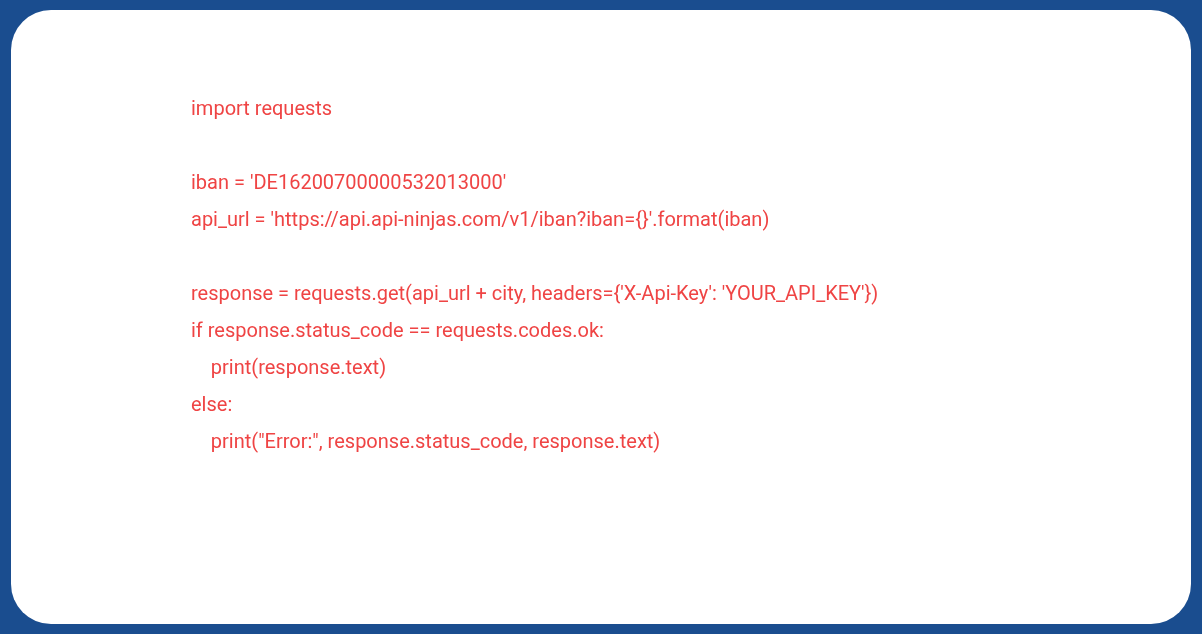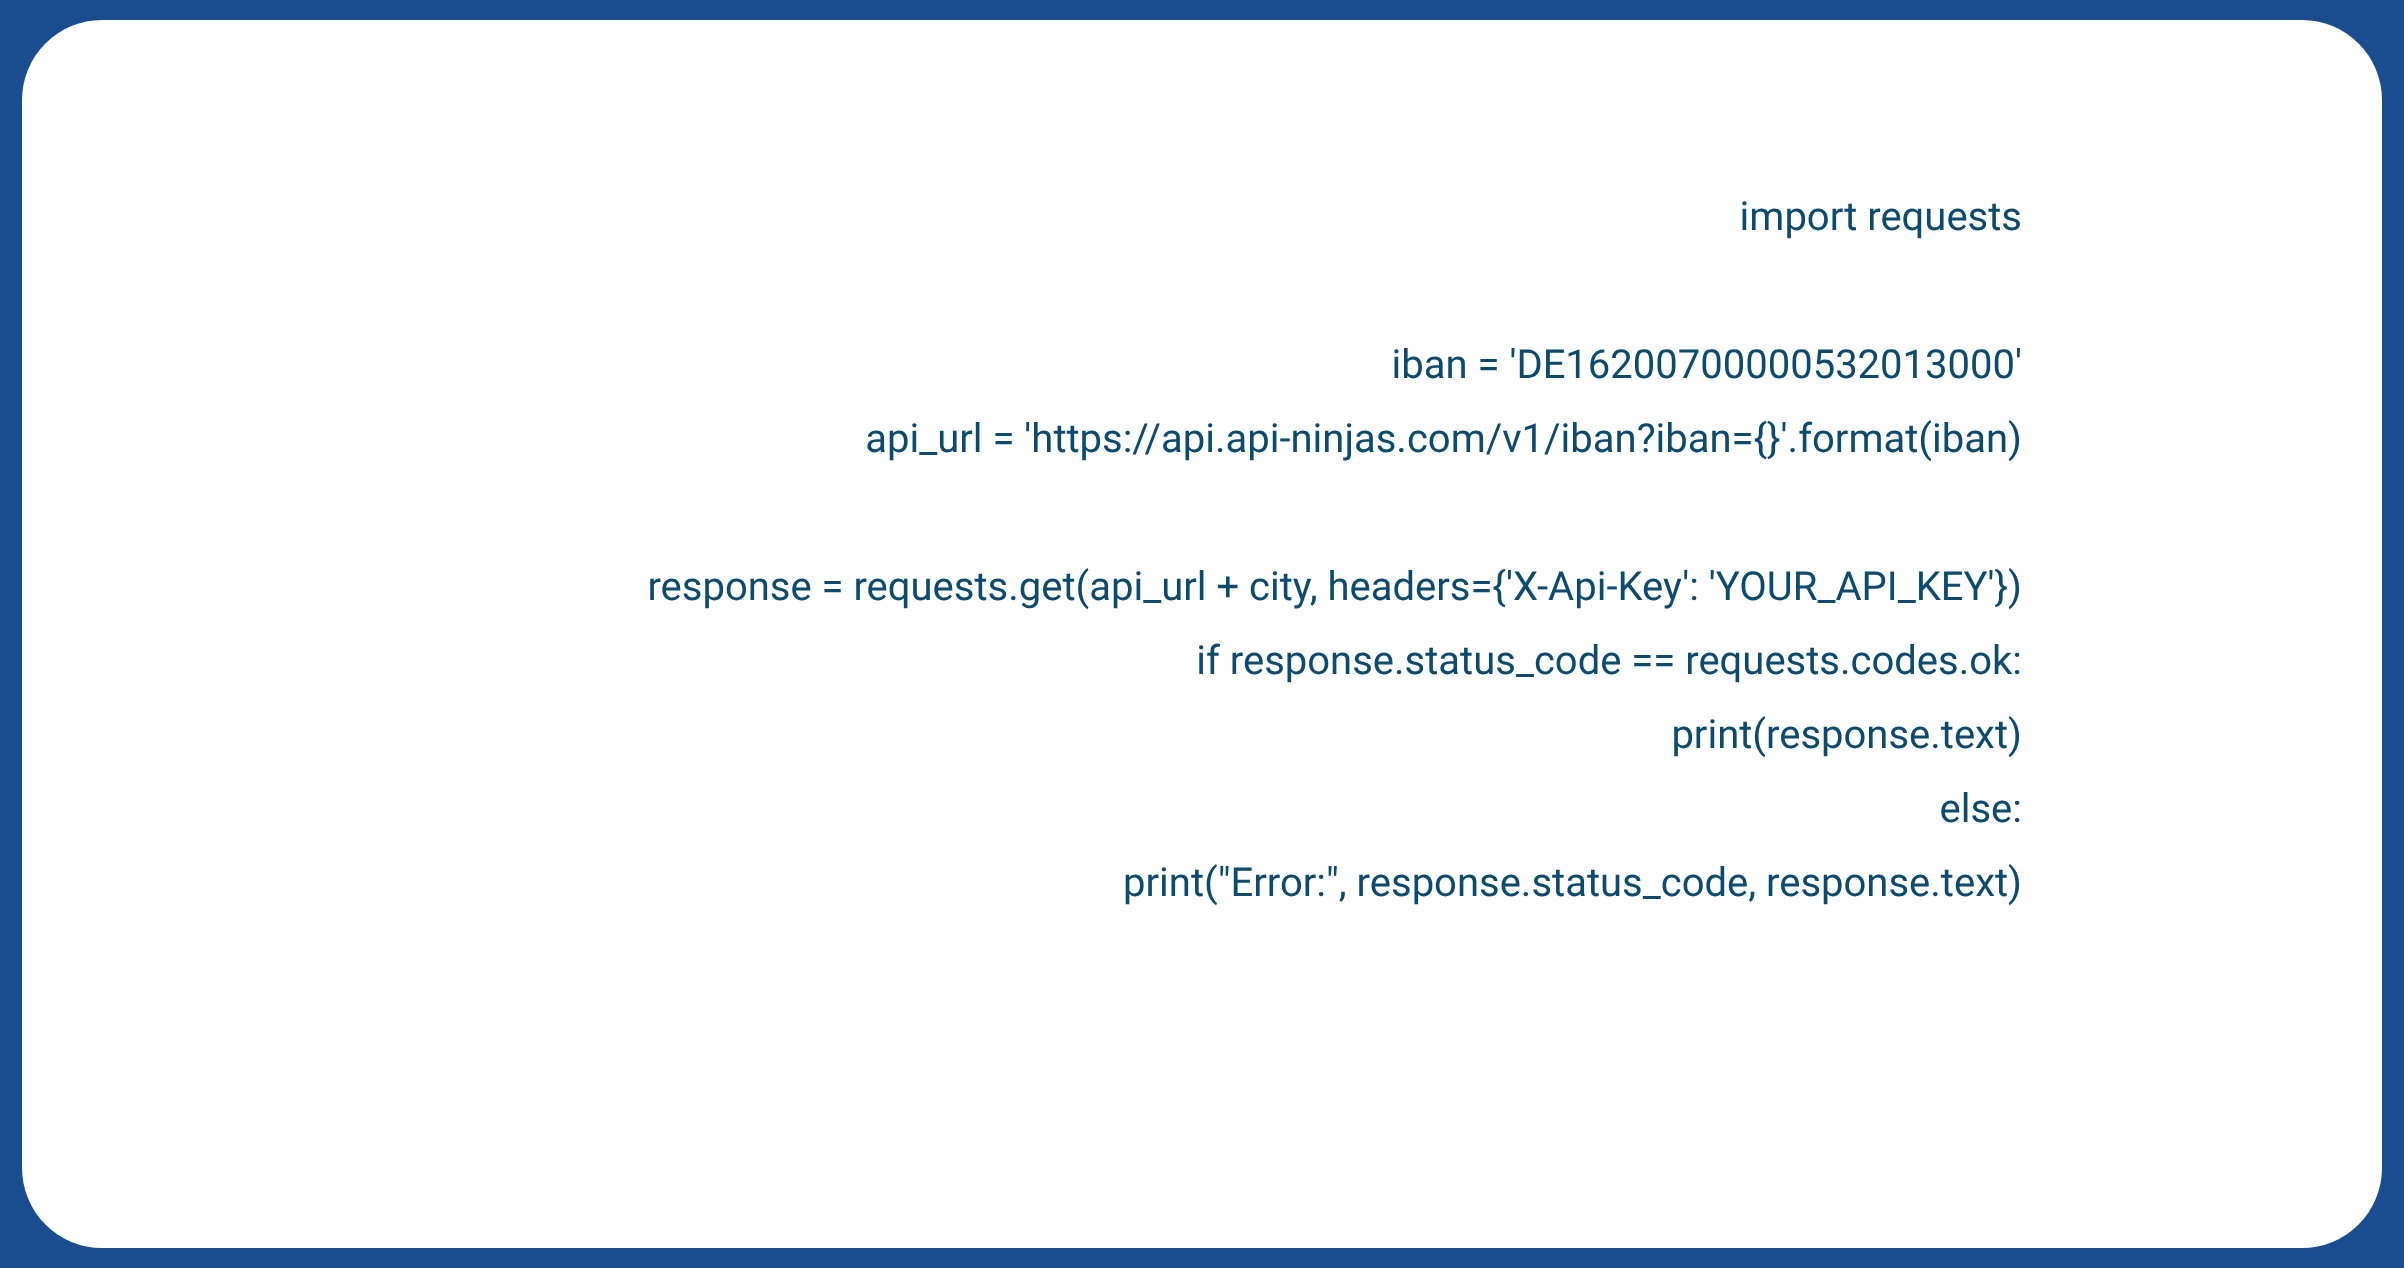--- a/index.html
+++ b/index.html
@@ -18,27 +18,26 @@
     }
     .code-container {
       background-color: #ffffff;
       border-radius: 40px;
       width: 1180px;
       height: 614px;
       padding: 80px 180px 60px 180px;
       position: relative;
     }
     .code-block {
-      color: #0c4a6e;
+      color: #ef4444;
       font-size: 20px;
       line-height: 1.85;
       white-space: pre-wrap;
       word-wrap: break-word;
       font-family: -apple-system, BlinkMacSystemFont, "Segoe UI", Roboto, Arial, sans-serif;
-      text-align: right;
     }
   </style>
 </head>
 <body>
 
 <div class="code-container">
   <div class="code-block">import requests
 
 iban = 'DE16200700000532013000'
 api_url = 'https://api.api-ninjas.com/v1/iban?iban={}'.format(iban)

